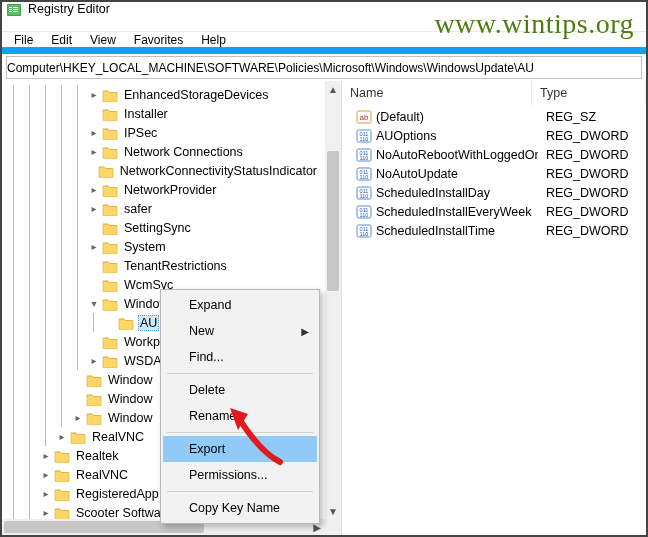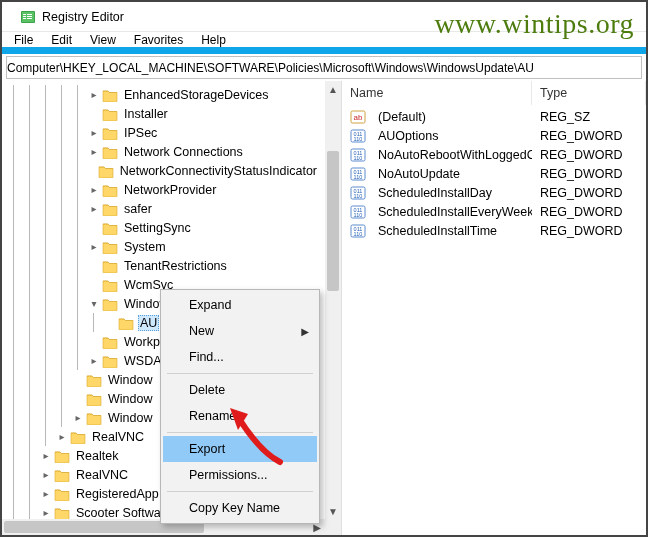--- a/index.html
+++ b/index.html
@@ -1,19 +1,19 @@
 <!DOCTYPE html>
 <html><head>
 <meta charset="utf-8">
 <style>
   * { box-sizing: border-box; font-family: "Segoe UI", Tahoma, sans-serif; }
   body { margin: 0; padding: 0; background: #fff; }
   .frame { width: 648px; height: 537px; border: 2px solid #444; position: relative; overflow: hidden; background:#fff;}
   .watermark { position:absolute; top:6px; right:12px; font-size:28px; color:#4d7c0f; letter-spacing:0.5px; z-index:50; pointer-events:none; font-family: Georgia, serif;}
-  .titlebar { height:30px; display:flex; align-items:center; padding:0 18px; border-bottom:1px solid #e8e8e8; }
+  .titlebar { height:30px; display:flex; padding:0 4px; border-bottom:1px solid #e8e8e8; }
   .title-icon { width:16px; height:16px; margin-right:6px; }
   .title-text { font-size:12.5px; }
   .menubar { height:22px; display:flex; align-items:center; padding:0 4px; gap:2px; border-bottom:7px solid #0ea5e9; }
   .menu-item { font-size:12px; padding:2px 8px; cursor:default;}
   .addrbar { height:23px; border:1px solid #c0c0c0; margin:2px 4px; display:flex; align-items:center; font-size:12px; padding:0 0; background:#fff;}
   .content { display:flex; height: calc(537px - 4px - 30px - 22px - 27px); position:relative;}
   .tree-pane { width:340px; border-right:1px solid #e0e0e0; overflow:hidden; position:relative;}
   .tree-inner { position:absolute; top:0; left:0; right:16px; bottom:16px; overflow:hidden; padding:4px 0 4px 4px;}
   .tree-scroll-v { position:absolute; top:0; right:0; bottom:16px; width:16px; background:#f0f0f0; }
   .tree-scroll-v .thumb { position:absolute; left:2px; right:2px; top:70px; height:140px; background:#c6c6c6; border-radius:2px;}
@@ -36,21 +36,21 @@
   .row.selected .label-text { background:#cde8ff; border:1px dotted #5aa0d8; padding:0 1px; }
   .label-text { padding:0 2px; }
   .folder svg { display:block;}
   .list-pane { flex:1; overflow:hidden; }
   .list-header { display:flex; height:24px; align-items:center; font-size:12.5px; color:#333; }
   .list-header .col { padding:0 8px; height:100%; display:flex; align-items:center; border-right:1px solid #e8e8e8; }
   .col.name { width:190px;} .col.type { flex:1;}
   .list-body { padding-top:2px;}
   .list-row { display:flex; height:19px; align-items:center; font-size:12.5px;}
   .list-row .cell { padding:0 8px; }
-  .cell.name { width:190px; display:flex; align-items:center; gap:12px; white-space:nowrap; overflow:hidden; text-overflow:ellipsis;}
+  .cell.name { width:190px; display:flex; align-items:center; gap:4px; white-space:nowrap; overflow:hidden; text-overflow:ellipsis;margin-left:6px;}
   .cell.type { flex:1;}
   .val-icon { width:16px; height:16px; flex:0 0 16px;}
   
   .ctx-menu { position:absolute; left:158px; top:287px; width:160px; background:#f2f2f2; border:1px solid #b7b7b7; box-shadow:3px 3px 6px rgba(0,0,0,0.25); z-index:40; padding:2px;}
   .ctx-item { height:26px; display:flex; align-items:center; font-size:12.5px; padding:0 22px 0 26px; position:relative; cursor:default;text-align:right;}
   .ctx-item.sel { background:#91c9f7; }
   .ctx-item .arrow-sub { position:absolute; right:8px; font-size:10px; color:#333;}
   .ctx-sep { height:1px; margin:3px 4px; background:#d0d0d0;}
   
   .arrow-anno { position:absolute; left:218px; top:400px; z-index:60; pointer-events:none;}

